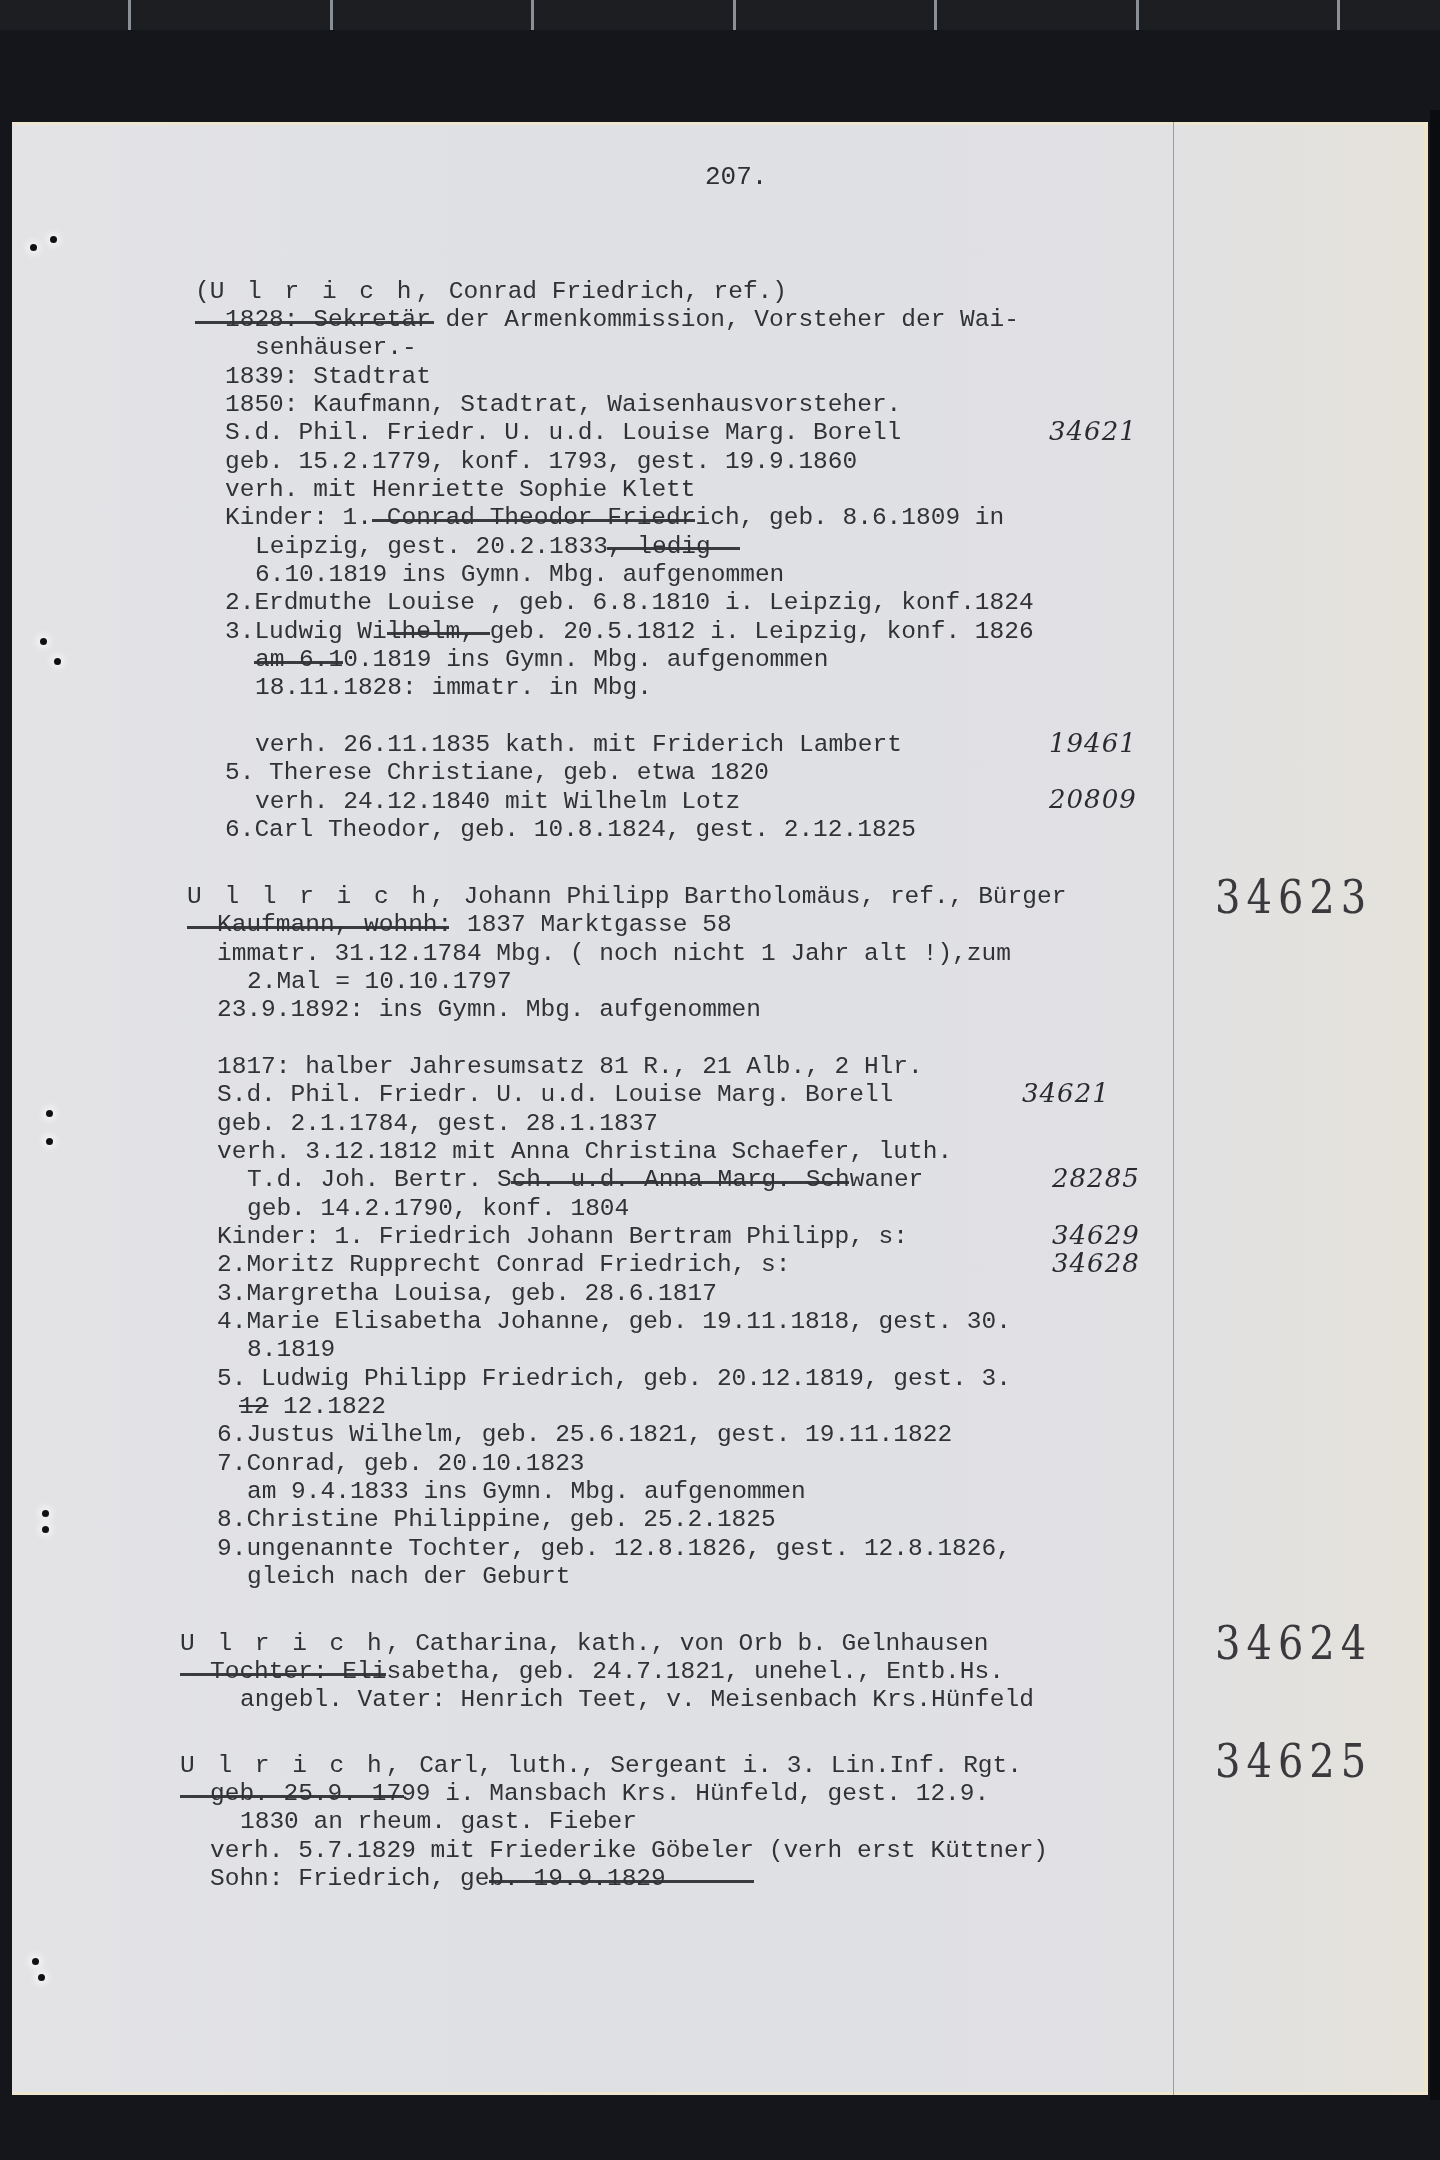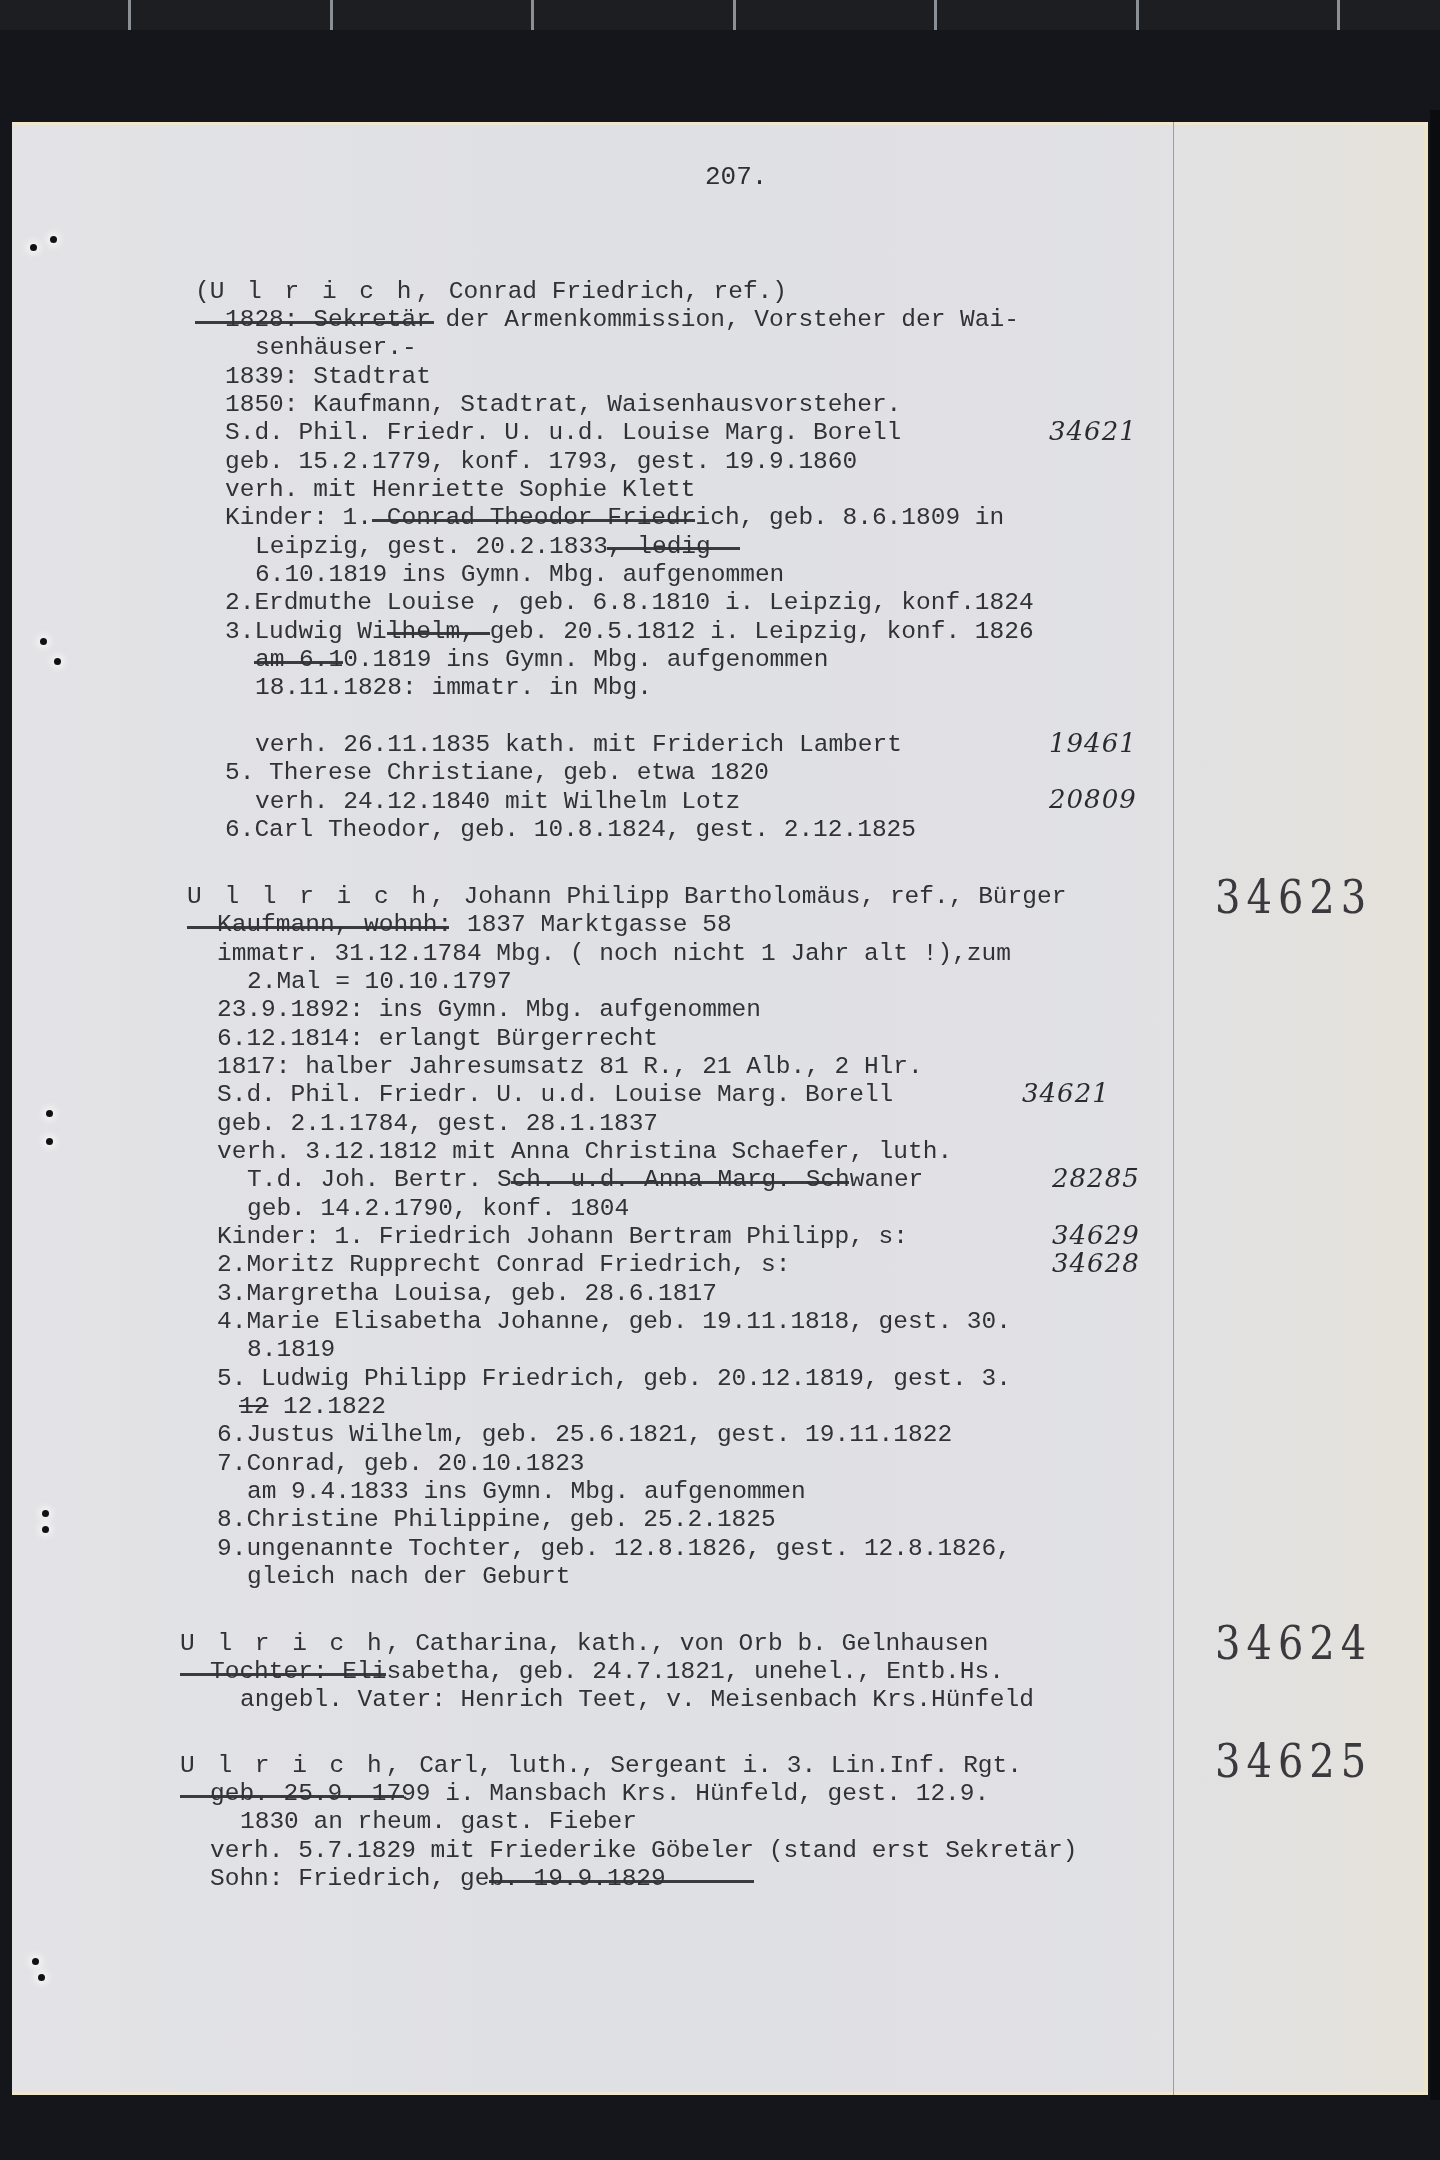--- a/index.html
+++ b/index.html
@@ -110,21 +110,20 @@
       <div class="line" style="left:213px;top:694px">6.Carl Theodor, geb. 10.8.1824, gest. 2.12.1825</div>
     </div>
 
     
     <div>
       <div class="line" style="left:175px;top:761px"><span class="u surname">U l l r i c h,</span><span> Johann Philipp Bartholomäus, ref., Bürger</span></div>
       <div class="line" style="left:205px;top:789px">Kaufmann, wohnh: 1837 Marktgasse 58</div>
       <div class="line" style="left:205px;top:818px">immatr. 31.12.1784 Mbg. ( noch nicht 1 Jahr alt !),zum</div>
       <div class="line" style="left:235px;top:846px">2.Mal = 10.10.1797</div>
       <div class="line" style="left:205px;top:874px">23.9.1892: ins Gymn. Mbg. aufgenommen</div>
-      <div class="line" style="left:205px;top:903px">6.12.1814: erlangt Bürgerrecht</div>
       <div class="line" style="left:205px;top:931px">1817: halber Jahresumsatz 81 R., 21 Alb., 2 Hlr.</div>
       <div class="line" style="left:205px;top:959px">S.d. Phil. Friedr. U. u.d. Louise Marg. Borell</div>
       <div class="line" style="left:205px;top:988px">geb. 2.1.1784, gest. 28.1.1837</div>
       <div class="line" style="left:205px;top:1016px"><span>verh. 3.12.1812 mit </span><span class="u">Anna Christina Schaefer</span><span>, luth.</span></div>
       <div class="line" style="left:235px;top:1044px">T.d. Joh. Bertr. Sch. u.d. Anna Marg. Schwaner</div>
       <div class="line" style="left:235px;top:1073px">geb. 14.2.1790, konf. 1804</div>
       <div class="line" style="left:205px;top:1101px">Kinder: 1. Friedrich Johann Bertram Philipp, s:</div>
       <div class="line" style="left:205px;top:1129px">2.Moritz Rupprecht Conrad Friedrich, s:</div>
       <div class="line" style="left:205px;top:1158px">3.Margretha Louisa, geb. 28.6.1817</div>
       <div class="line" style="left:205px;top:1186px">4.Marie Elisabetha Johanne, geb. 19.11.1818, gest. 30.</div>
@@ -144,21 +143,21 @@
       <div class="line" style="left:168px;top:1508px"><span class="u surname">U l r i c h</span><span>, Catharina, kath., von Orb b. Gelnhausen</span></div>
       <div class="line" style="left:198px;top:1536px">Tochter: Elisabetha, geb. 24.7.1821, unehel., Entb.Hs.</div>
       <div class="line" style="left:228px;top:1564px">angebl. Vater: Henrich Teet, v. Meisenbach Krs.Hünfeld</div>
     </div>
 
     
     <div>
       <div class="line" style="left:168px;top:1630px"><span class="u surname">U l r i c h,</span><span> Carl, luth., Sergeant i. 3. Lin.Inf. Rgt.</span></div>
       <div class="line" style="left:198px;top:1658px">geb. 25.9. 1799 i. Mansbach Krs. Hünfeld, gest. 12.9.</div>
       <div class="line" style="left:228px;top:1686px">1830 an rheum. gast. Fieber</div>
-      <div class="line" style="left:198px;top:1715px"><span>verh. 5.7.1829 mit </span><span class="u">Friederike Göbeler</span><span> (stand erst Sekretär)</span></div>
+      <div class="line" style="left:198px;top:1715px"><span>verh. 5.7.1829 mit </span><span class="u">Friederike Göbeler</span><span> (verh erst Küttner)</span></div>
       <div class="line" style="left:198px;top:1743px">Sohn: Friedrich, geb. 19.9.1829</div>
     </div>
   </div>
 
   <div class="hand" style="left:1037px;top:294px">34621</div>
   <div class="hand" style="left:1037px;top:606px">19461</div>
   <div class="hand" style="left:1037px;top:662px">20809</div>
   <div class="hand" style="left:1010px;top:956px">34621</div>
   <div class="hand" style="left:1040px;top:1041px">28285</div>
   <div class="hand" style="left:1040px;top:1098px">34629</div>

